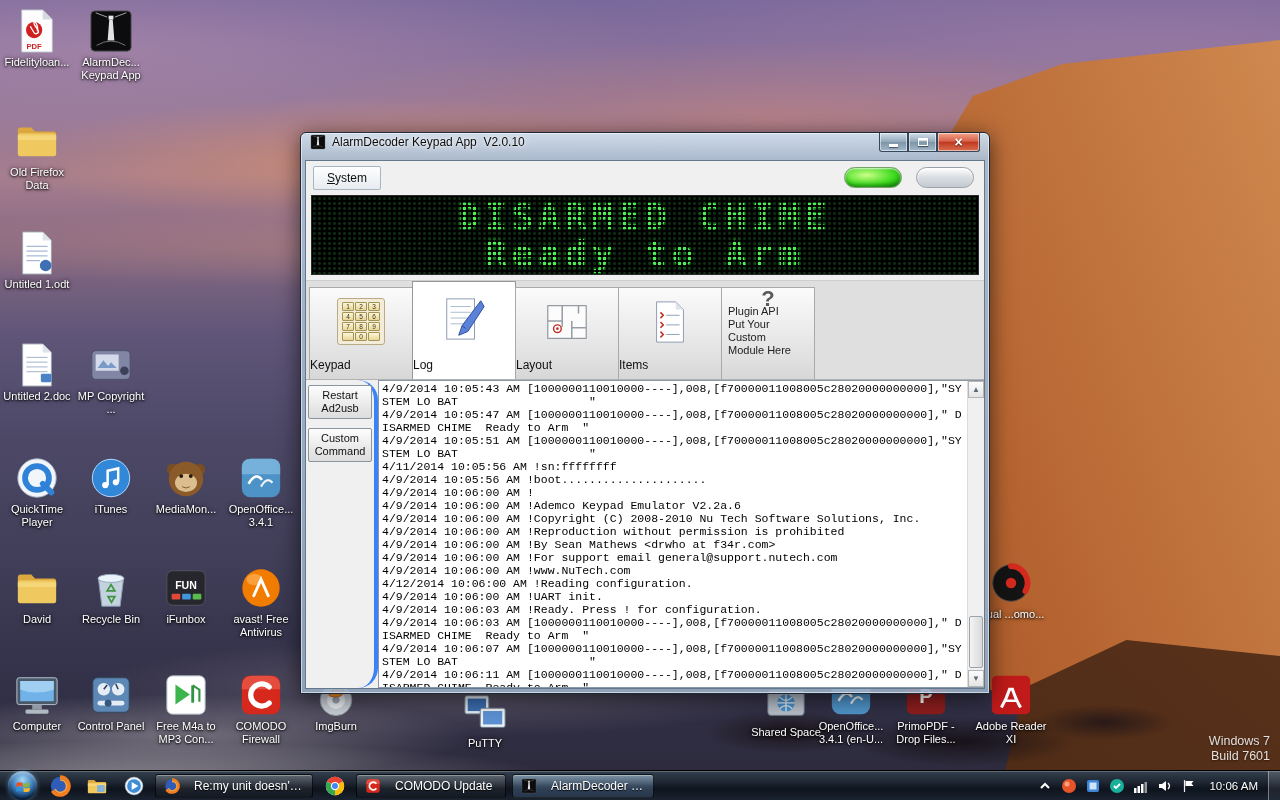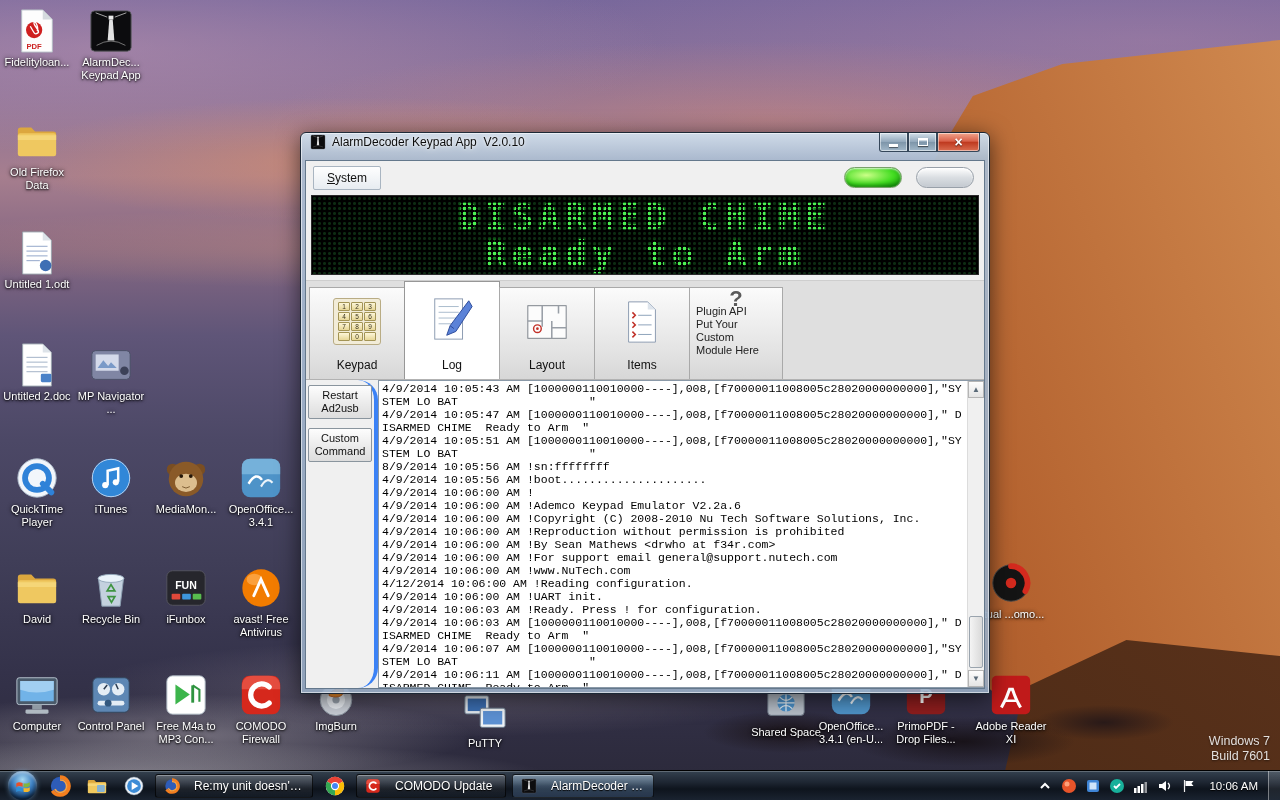--- a/index.html
+++ b/index.html
@@ -84,21 +84,21 @@
     background-image:radial-gradient(circle, #0d2a12 1.25px, transparent 1.7px); background-size:5px 5px; }
   .led-lines { position:relative; height:100%; display:flex; flex-direction:column; justify-content:center;
     text-align:center; font-family:"DejaVu Sans Mono",monospace; font-weight:bold;
     font-size:36px; line-height:37px; letter-spacing:5px; color:#4cf053; text-shadow:0 0 5px #1fca2c; }
   .led::after { content:""; position:absolute; inset:0;
     background:radial-gradient(circle, rgba(0,0,0,0) 1.6px, #000 2.1px); background-size:5px 5px; }
 
   
   .toolbar { height:100px; background:#dfdfdf; display:flex; align-items:stretch; padding-left:3px;
     border-top:1px solid #cecece; border-bottom:1px solid #b2b2b2; flex:none; }
-  .tab { width:96px; margin-top:6px; margin-right:-1px; display:flex; flex-direction:column; align-items:center;
+  .tab { width:104px; margin-top:6px; margin-right:-1px; display:flex; flex-direction:column; align-items:flex-start;
     border:1px solid #a9a9a9; border-bottom:none; background:linear-gradient(#fbfbfb,#e3e3e3 70%,#d7d7d7); }
   .tab.selected { margin-top:0; background:#fff; border-color:#979797; }
   .tabicon { flex:1; width:100%; display:flex; align-items:center; justify-content:center; }
   .tabicon svg { width:46px; height:46px; }
   .tablabel { font-size:12px; color:#111; padding:3px 0 7px; }
   .plugin-cell { width:94px; margin-top:6px; padding:4px 6px; border:1px solid #a9a9a9; border-bottom:none;
     background:linear-gradient(#fbfbfb,#e3e3e3 70%,#d7d7d7); font-size:11px; line-height:13px; color:#222; }
   .qmark { text-align:center; font-size:22px; font-weight:bold; color:#5a5a5a; text-shadow:0 1px 0 #fff; }
   .toolbar-fill { flex:1; }
 
@@ -217,21 +217,21 @@
           </svg></span>
     <div class="lbl">Untitled 2.doc</div>
   </div>
       <div class="dicon" style="left: 75px; top: 342px;">
     <span class="ic"><svg viewBox="0 0 48 48">
             <rect x="4" y="9" width="40" height="30" rx="4" fill="#8086a4" stroke="#4a4f66"></rect>
             <rect x="8" y="13" width="24" height="17" fill="#d4daea"></rect>
             <path d="M10 27l6-8 5 6 3-4 6 6z" fill="#7a9ac8"></path>
             <circle cx="38" cy="30" r="4.5" fill="#3c4158"></circle>
           </svg></span>
-    <div class="lbl">MP Navigator ...</div>
+    <div class="lbl">MP Copyright ...</div>
   </div>
       <div class="dicon" style="left: 1px; top: 455px;">
     <span class="ic"><svg viewBox="0 0 48 48">
             <circle cx="24" cy="24" r="20" fill="#f2f6fb" stroke="#aab8c8"></circle>
             <circle cx="24" cy="24" r="12.5" fill="none" stroke="#2f82d8" stroke-width="6"></circle>
             <path d="M30 30l9 9" stroke="#2f82d8" stroke-width="6" stroke-linecap="round"></path>
           </svg></span>
     <div class="lbl">QuickTime Player</div>
   </div>
       <div class="dicon" style="left: 75px; top: 455px;">
@@ -522,21 +522,21 @@
       <div class="main">
         <div class="sidebar">
             <div class="sbtn">Restart Ad2usb</div>
             <div class="sbtn">Custom Command</div>
           </div>
         <div class="logarea">
           <div class="logtext">
               <div class="logline">4/9/2014 10:05:43 AM [1000000110010000----],008,[f70000011008005c28020000000000],"SYSTEM LO BAT                   "</div>
               <div class="logline">4/9/2014 10:05:47 AM [1000000110010000----],008,[f70000011008005c28020000000000]," DISARMED CHIME  Ready to Arm  "</div>
               <div class="logline">4/9/2014 10:05:51 AM [1000000110010000----],008,[f70000011008005c28020000000000],"SYSTEM LO BAT                   "</div>
-              <div class="logline">8/9/2014 10:05:56 AM !sn:ffffffff</div>
+              <div class="logline">4/11/2014 10:05:56 AM !sn:ffffffff</div>
               <div class="logline">4/9/2014 10:05:56 AM !boot.....................</div>
               <div class="logline">4/9/2014 10:06:00 AM !</div>
               <div class="logline">4/9/2014 10:06:00 AM !Ademco Keypad Emulator V2.2a.6</div>
               <div class="logline">4/9/2014 10:06:00 AM !Copyright (C) 2008-2010 Nu Tech Software Solutions, Inc.</div>
               <div class="logline">4/9/2014 10:06:00 AM !Reproduction without permission is prohibited</div>
               <div class="logline">4/9/2014 10:06:00 AM !By Sean Mathews &lt;drwho at f34r.com&gt;</div>
               <div class="logline">4/9/2014 10:06:00 AM !For support email general@support.nutech.com</div>
               <div class="logline">4/9/2014 10:06:00 AM !www.NuTech.com</div>
               <div class="logline">4/12/2014 10:06:00 AM !Reading configuration.</div>
               <div class="logline">4/9/2014 10:06:00 AM !UART init.</div>

